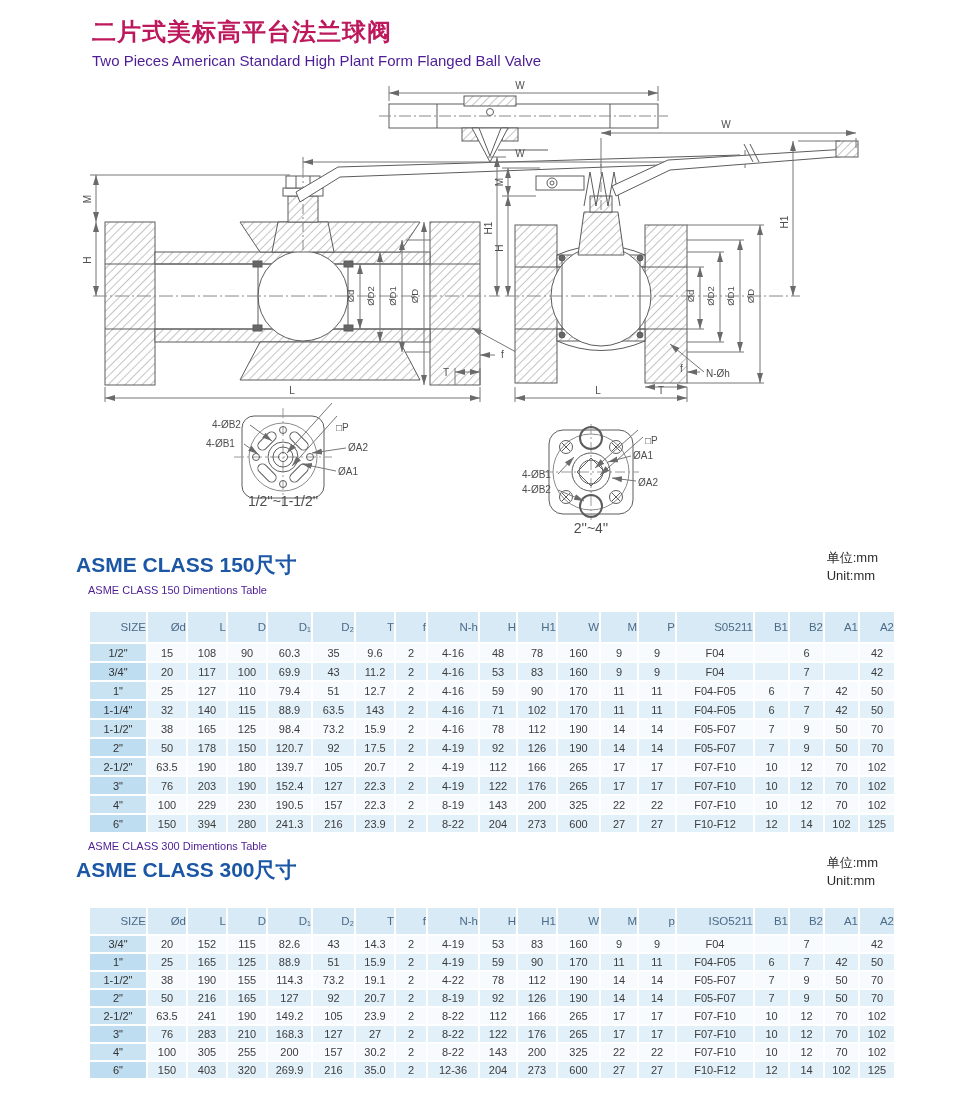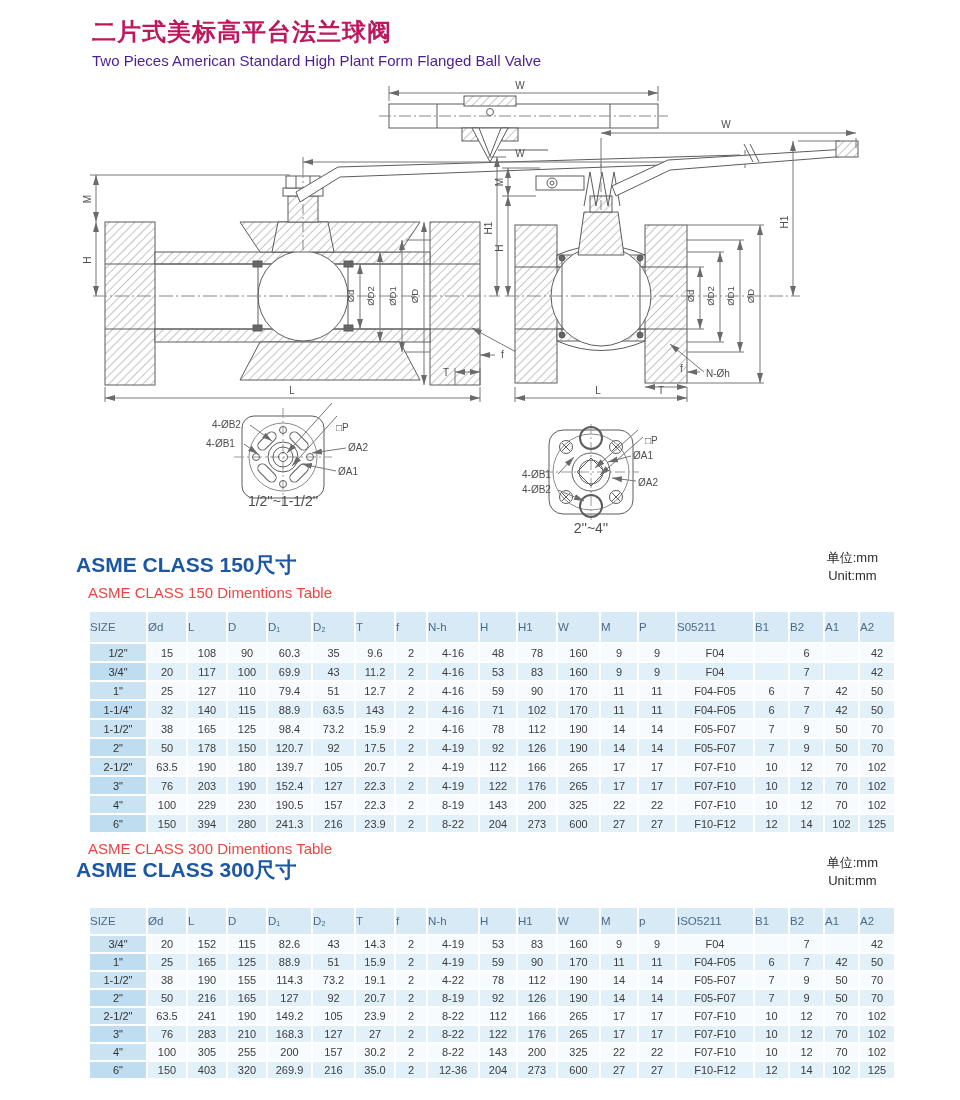--- a/index.html
+++ b/index.html
@@ -2,24 +2,24 @@
 <html><head>
 <meta charset="utf-8">
 <style>
   *{margin:0;padding:0;box-sizing:border-box}
   html,body{width:960px;background:#ffffff}
   body{position:relative;height:1100px;font-family:"Liberation Sans",sans-serif;overflow:hidden}
   .title-zh{position:absolute;left:92px;top:16px;font-size:24px;font-weight:bold;color:#be185d;letter-spacing:1px}
   .title-en{position:absolute;left:92px;top:52px;font-size:15px;color:#4c1d95}
   svg.drawing{position:absolute;left:0;top:80px}
   .sec-title{position:absolute;left:76px;font-size:21px;font-weight:bold;color:#1c57a5}
-  .sec-sub{position:absolute;left:88px;font-size:15px;color:#ef4444}
-  .unit-box{position:absolute;right:82px;text-align:center;font-size:13px;color:#2b2b2b;line-height:1.4}
+  .sec-sub{position:absolute;left:88px;font-size:11px;color:#4c1d95}
+  .unit-box{position:absolute;right:82px;text-align:left;font-size:13px;color:#2b2b2b;line-height:1.4}
   table.dim{position:absolute;left:88px;width:790px;border-collapse:separate;border-spacing:2px;table-layout:fixed;background:#fff}
-  table.dim th{background:#d8eaf6;color:#4b6b88;font-weight:normal;font-size:11.5px;text-align:left}
+  table.dim th{background:#d8eaf6;color:#4b6b88;font-weight:normal;font-size:11.5px;text-align:right}
   table.dim td{background:#f7fbfe;color:#3c3c3c;font-size:11px;text-align:center;white-space:nowrap;overflow:hidden}
   #table-0 th{height:30px}  #table-0 td{height:17px}
   #table-1 th{height:26px}  #table-1 td{height:16px}
   table.dim tr.alt td{background:#e2f0f9}
   table.dim td:first-child{background:#c9e3f3;color:#333}
   table.dim tr.alt td:first-child{background:#bfddf0}
   .slash{background-image:linear-gradient(to top right,transparent 46%,#aec3d2 46%,#aec3d2 52%,transparent 52%)}
   text{font-family:"Liberation Sans",sans-serif;fill:#4e4e4e}
 </style>
 </head>

